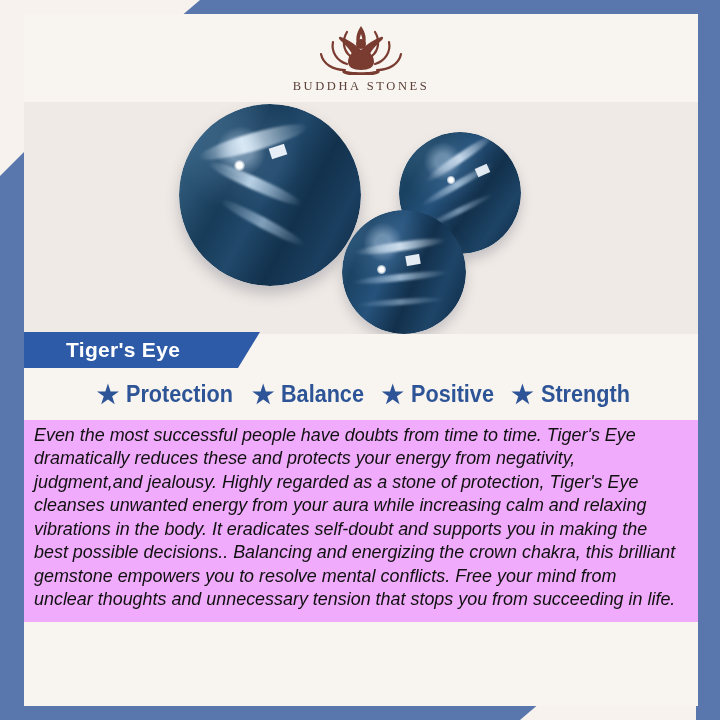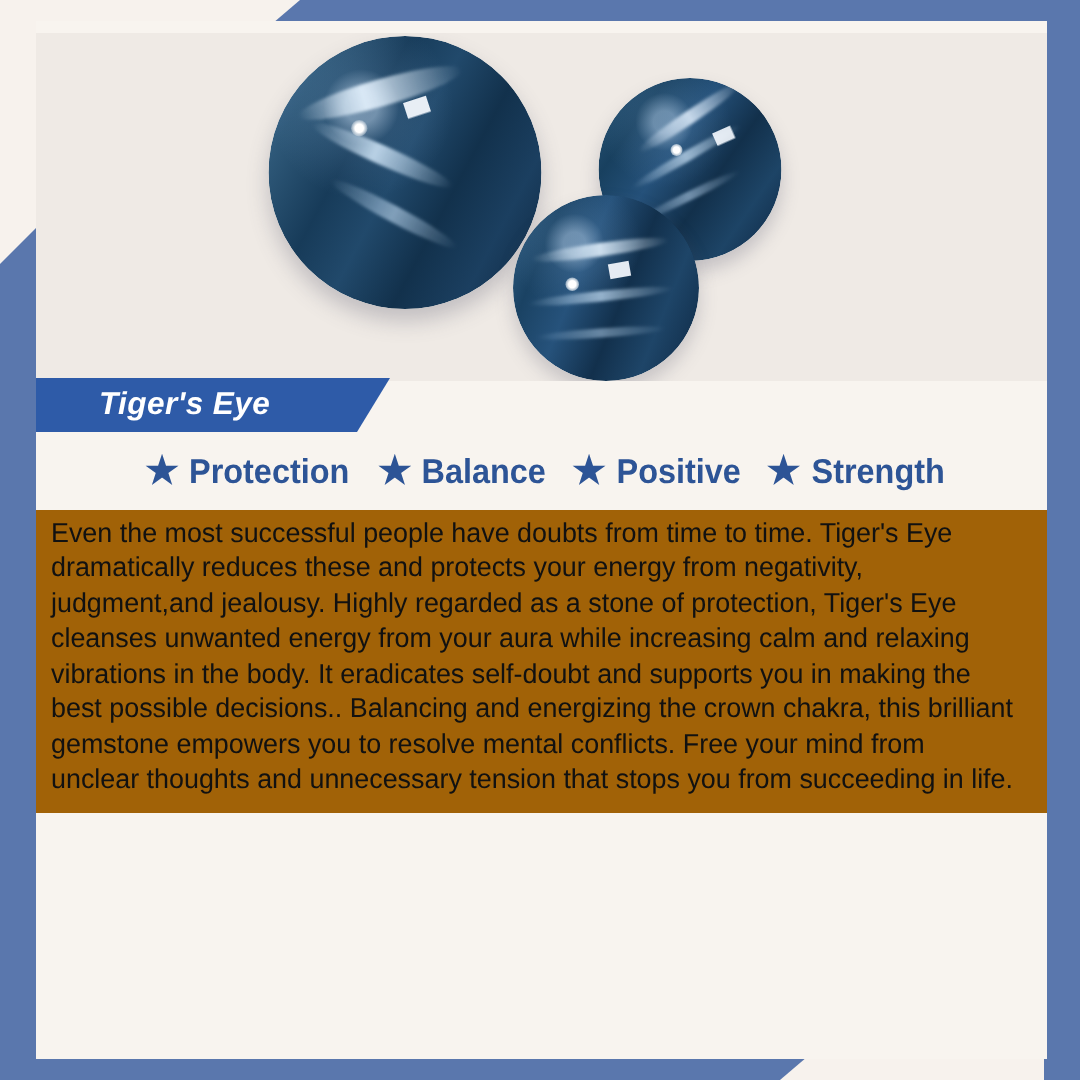--- a/index.html
+++ b/index.html
@@ -144,21 +144,21 @@
     transform:rotate(-6deg);filter:blur(1px);border-radius:50%;}
   #bead-small .s3{position:absolute;left:12%;top:72%;width:70%;height:5%;
     background:linear-gradient(90deg,rgba(255,255,255,0),rgba(186,216,242,.5),rgba(255,255,255,0));
     transform:rotate(-4deg);filter:blur(1px);border-radius:50%;}
   #bead-small .dot{position:absolute;left:28%;top:44%;width:9px;height:9px;border-radius:50%;
     background:radial-gradient(circle,#fff 0 38%,rgba(255,255,255,0) 100%);}
   #bead-small .chip{position:absolute;left:52%;top:36%;width:14px;height:10px;
     background:rgba(246,250,255,.92);transform:rotate(-10deg);filter:blur(.3px);}
 
   
-  .name-row{position:relative;height:40px;margin-top:-2px;font-style:italic;}
+  .name-row{position:relative;height:40px;margin-top:-2px;}
   .name-banner{
     position:absolute;left:0;top:0;height:36px;width:236px;
     background:#2e5ba8;
     clip-path:polygon(0 0,236px 0,214px 36px,0 36px);
     display:flex;align-items:center;
   }
   .name-banner span{
     color:#ffffff;font-size:21px;font-weight:bold;margin-left:42px;letter-spacing:.3px;
   }
 
@@ -166,41 +166,62 @@
   .benefits{
     display:flex;align-items:center;justify-content:center;
     gap:2px;height:40px;margin-top:2px;
   }
   .benefit{display:flex;align-items:center;color:#2d5496;font-weight:bold;font-size:23px;}
   .benefit .star{color:#2d5496;font-size:25px;margin:0 7px 0 10px;line-height:1;}
   .benefit .txt{transform:scaleX(0.94);transform-origin:left center;}
 
   
   .copy{
-    background:#a16207;margin:6px 0 0 0;padding:4px 12px 10px 10px;
-    box-sizing:border-box;width:100%;
+    background:#f0abfc;margin:6px 0 0 0;padding:4px 12px 10px 10px;
+    box-sizing:border-box;width:100%;font-style:italic;
   }
   .copy p{
     margin:0;color:#111111;font-size:18.2px;line-height:1.29;
     font-family:"Liberation Sans", sans-serif;
     transform:scaleX(0.985);transform-origin:left top;
   }
 </style>
 </head>
 <body>
 
 <div class="poster">
 
   <div class="band-top"></div>
   <div class="band-bottom"></div>
   <div class="bar-right"></div>
   <div class="bar-left"></div>
 
   <div class="sheet">
 
+    <div class="logo">
+      <svg width="132" height="58" viewBox="0 0 132 58">
+        <g fill="none" stroke="#7a3b30" stroke-width="2.2" stroke-linecap="round">
+          <path d="M66 6 C61 13,60 20,63 27 C64 22,65 17,66 14 C67 17,68 22,69 27 C72 20,71 13,66 6 Z" fill="#7a3b30" stroke="none"></path>
+          <path d="M52 12 C47 20,48 30,55 36"></path>
+          <path d="M80 12 C85 20,84 30,77 36"></path>
+          <path d="M38 22 C36 32,42 41,52 44"></path>
+          <path d="M94 22 C96 32,90 41,80 44"></path>
+          <path d="M26 34 C28 44,38 50,50 50"></path>
+          <path d="M106 34 C104 44,94 50,82 50"></path>
+        </g>
+        <g fill="#7a3b30">
+          <circle cx="66" cy="24" r="5"></circle>
+          <path d="M66 30 C58 30,53 35,53 42 C53 47,58 50,66 50 C74 50,79 47,79 42 C79 35,74 30,66 30 Z"></path>
+          <path d="M66 30 C60 24,52 19,46 17 C44 16,43 18,45 20 C51 25,56 31,58 36 Z"></path>
+          <path d="M66 30 C72 24,80 19,86 17 C88 16,89 18,87 20 C81 25,76 31,74 36 Z"></path>
+          <path d="M48 50 C55 53,77 53,84 50 C86 52,84 54,78 55 L54 55 C48 54,46 52,48 50 Z"></path>
+        </g>
+      </svg>
+      <div class="logo-word">BUDDHA STONES</div>
+    </div>
 
 
     <div class="photo">
       <div class="bead" id="bead-large">
         <div class="body"></div>
         <div class="streak1"></div>
         <div class="streak2"></div>
         <div class="streak3"></div>
         <div class="dot"></div>
         <div class="chip"></div>

